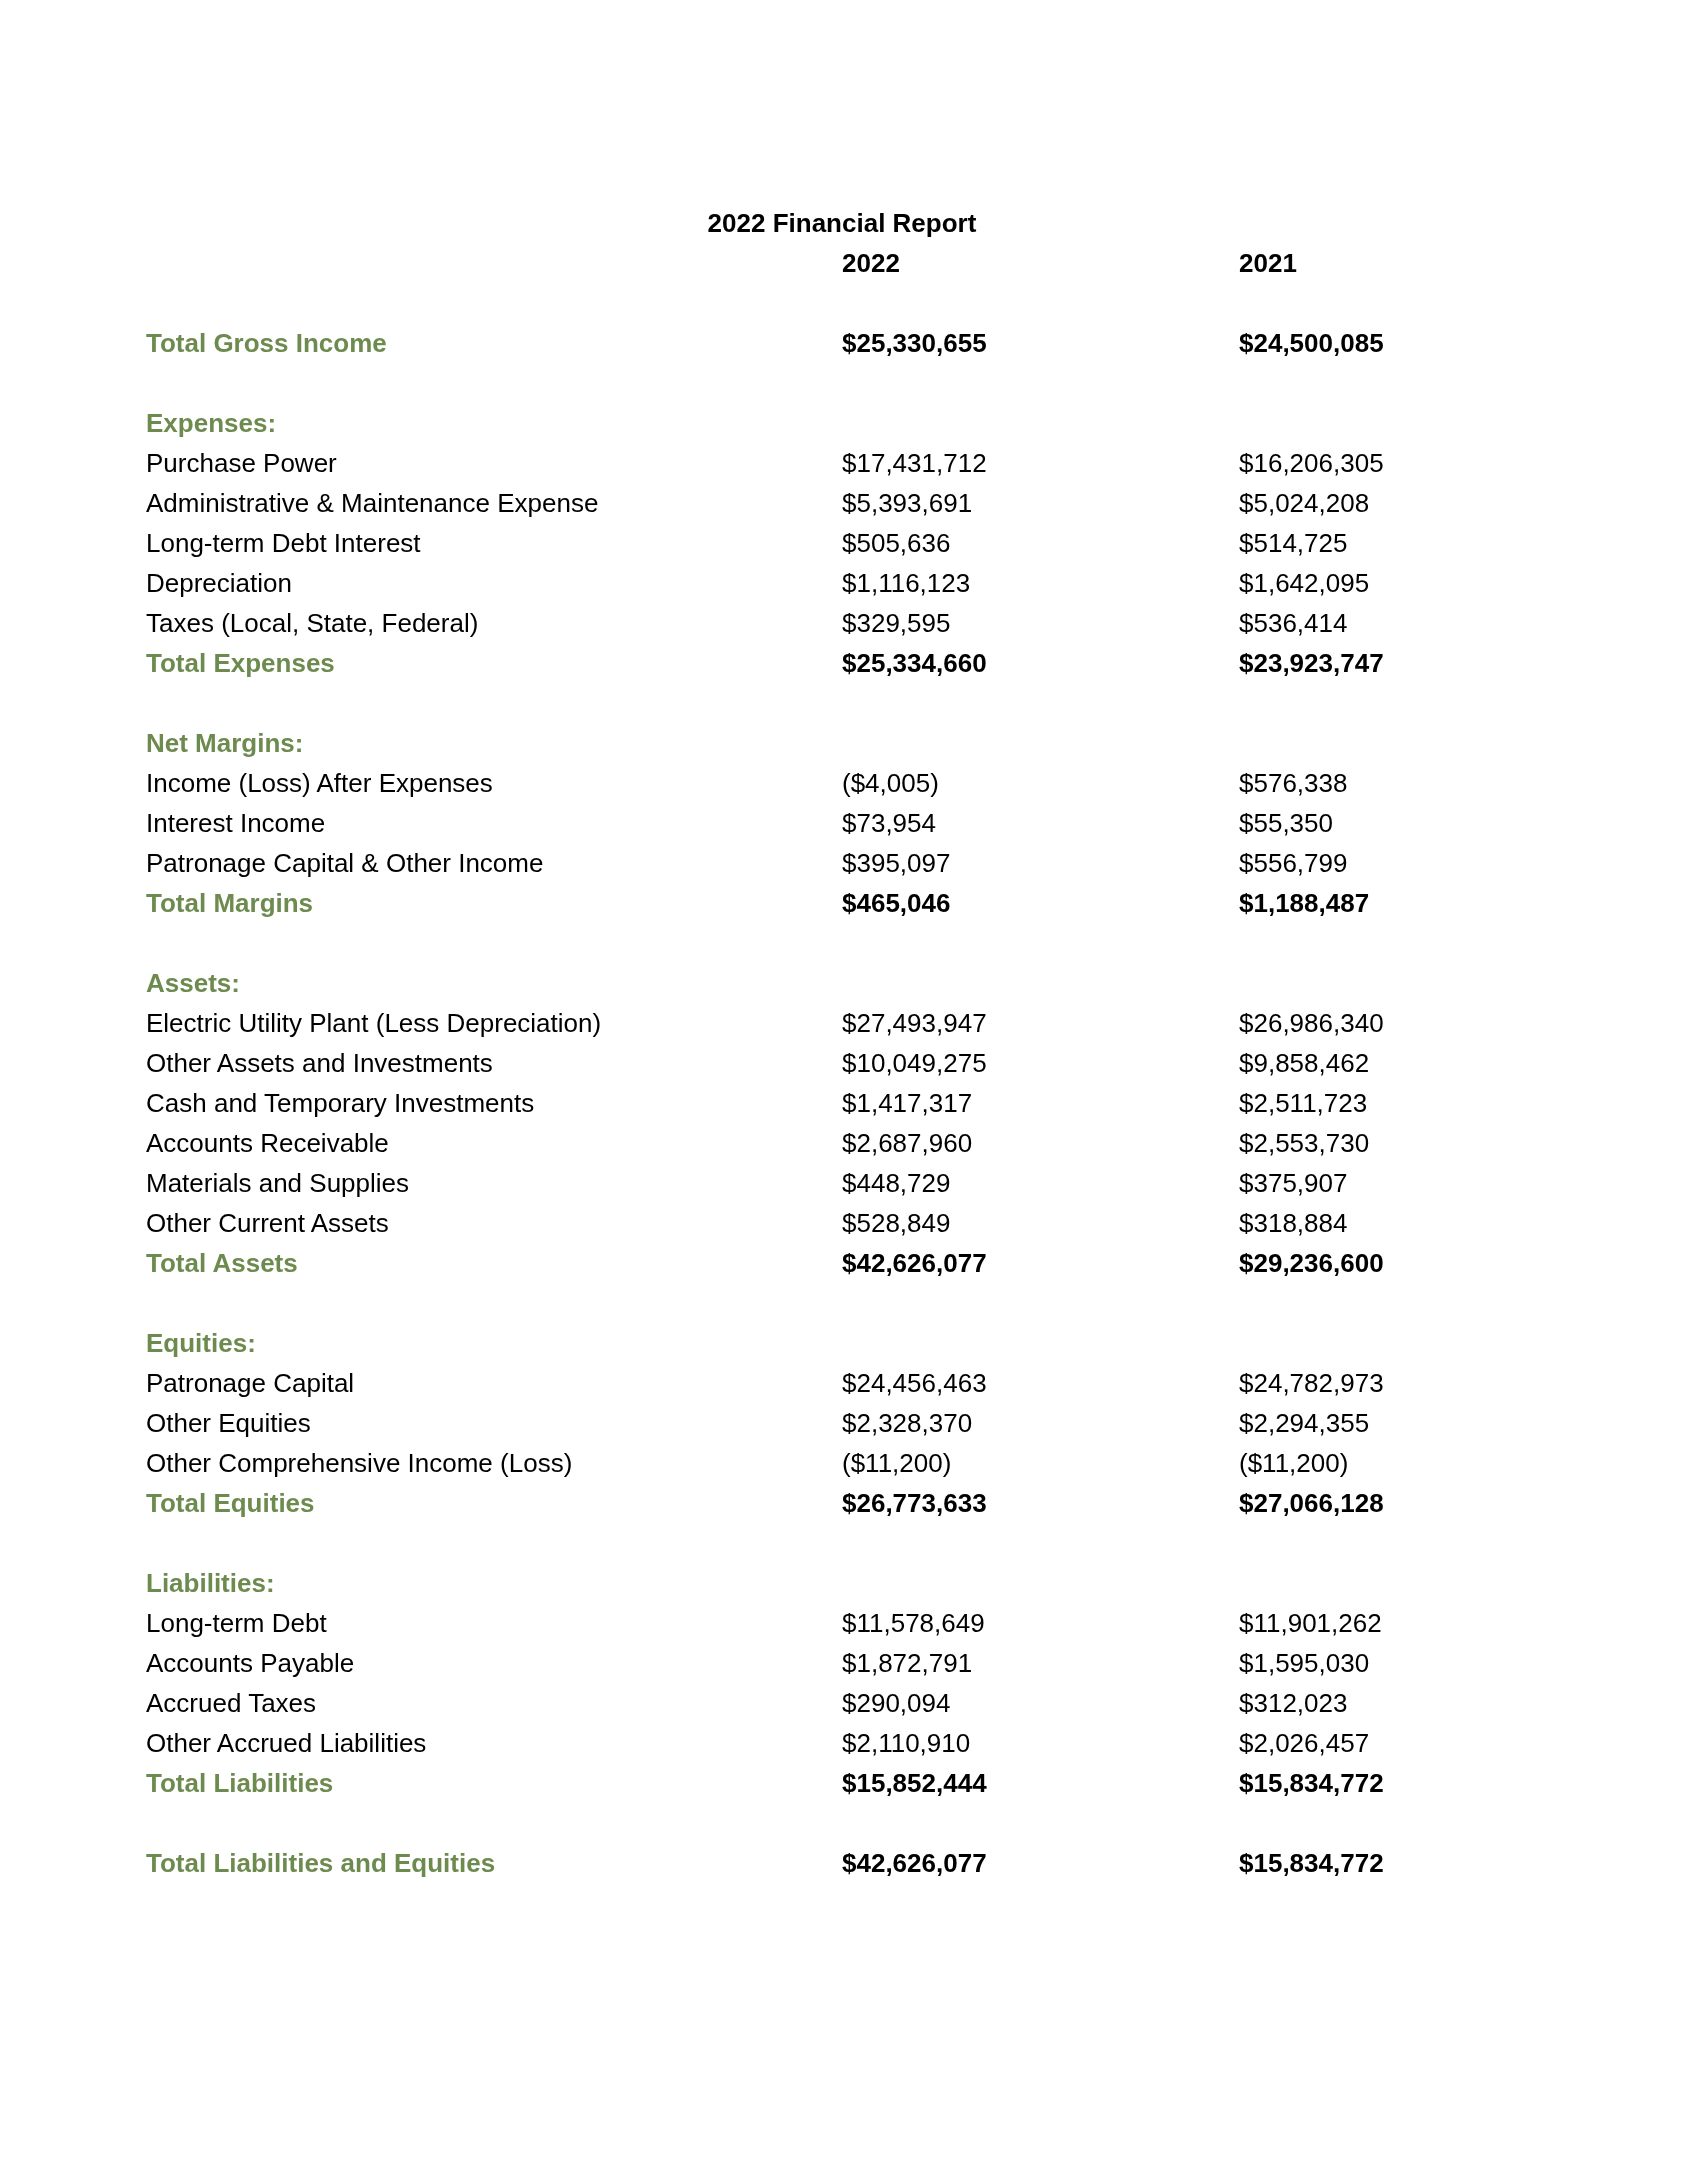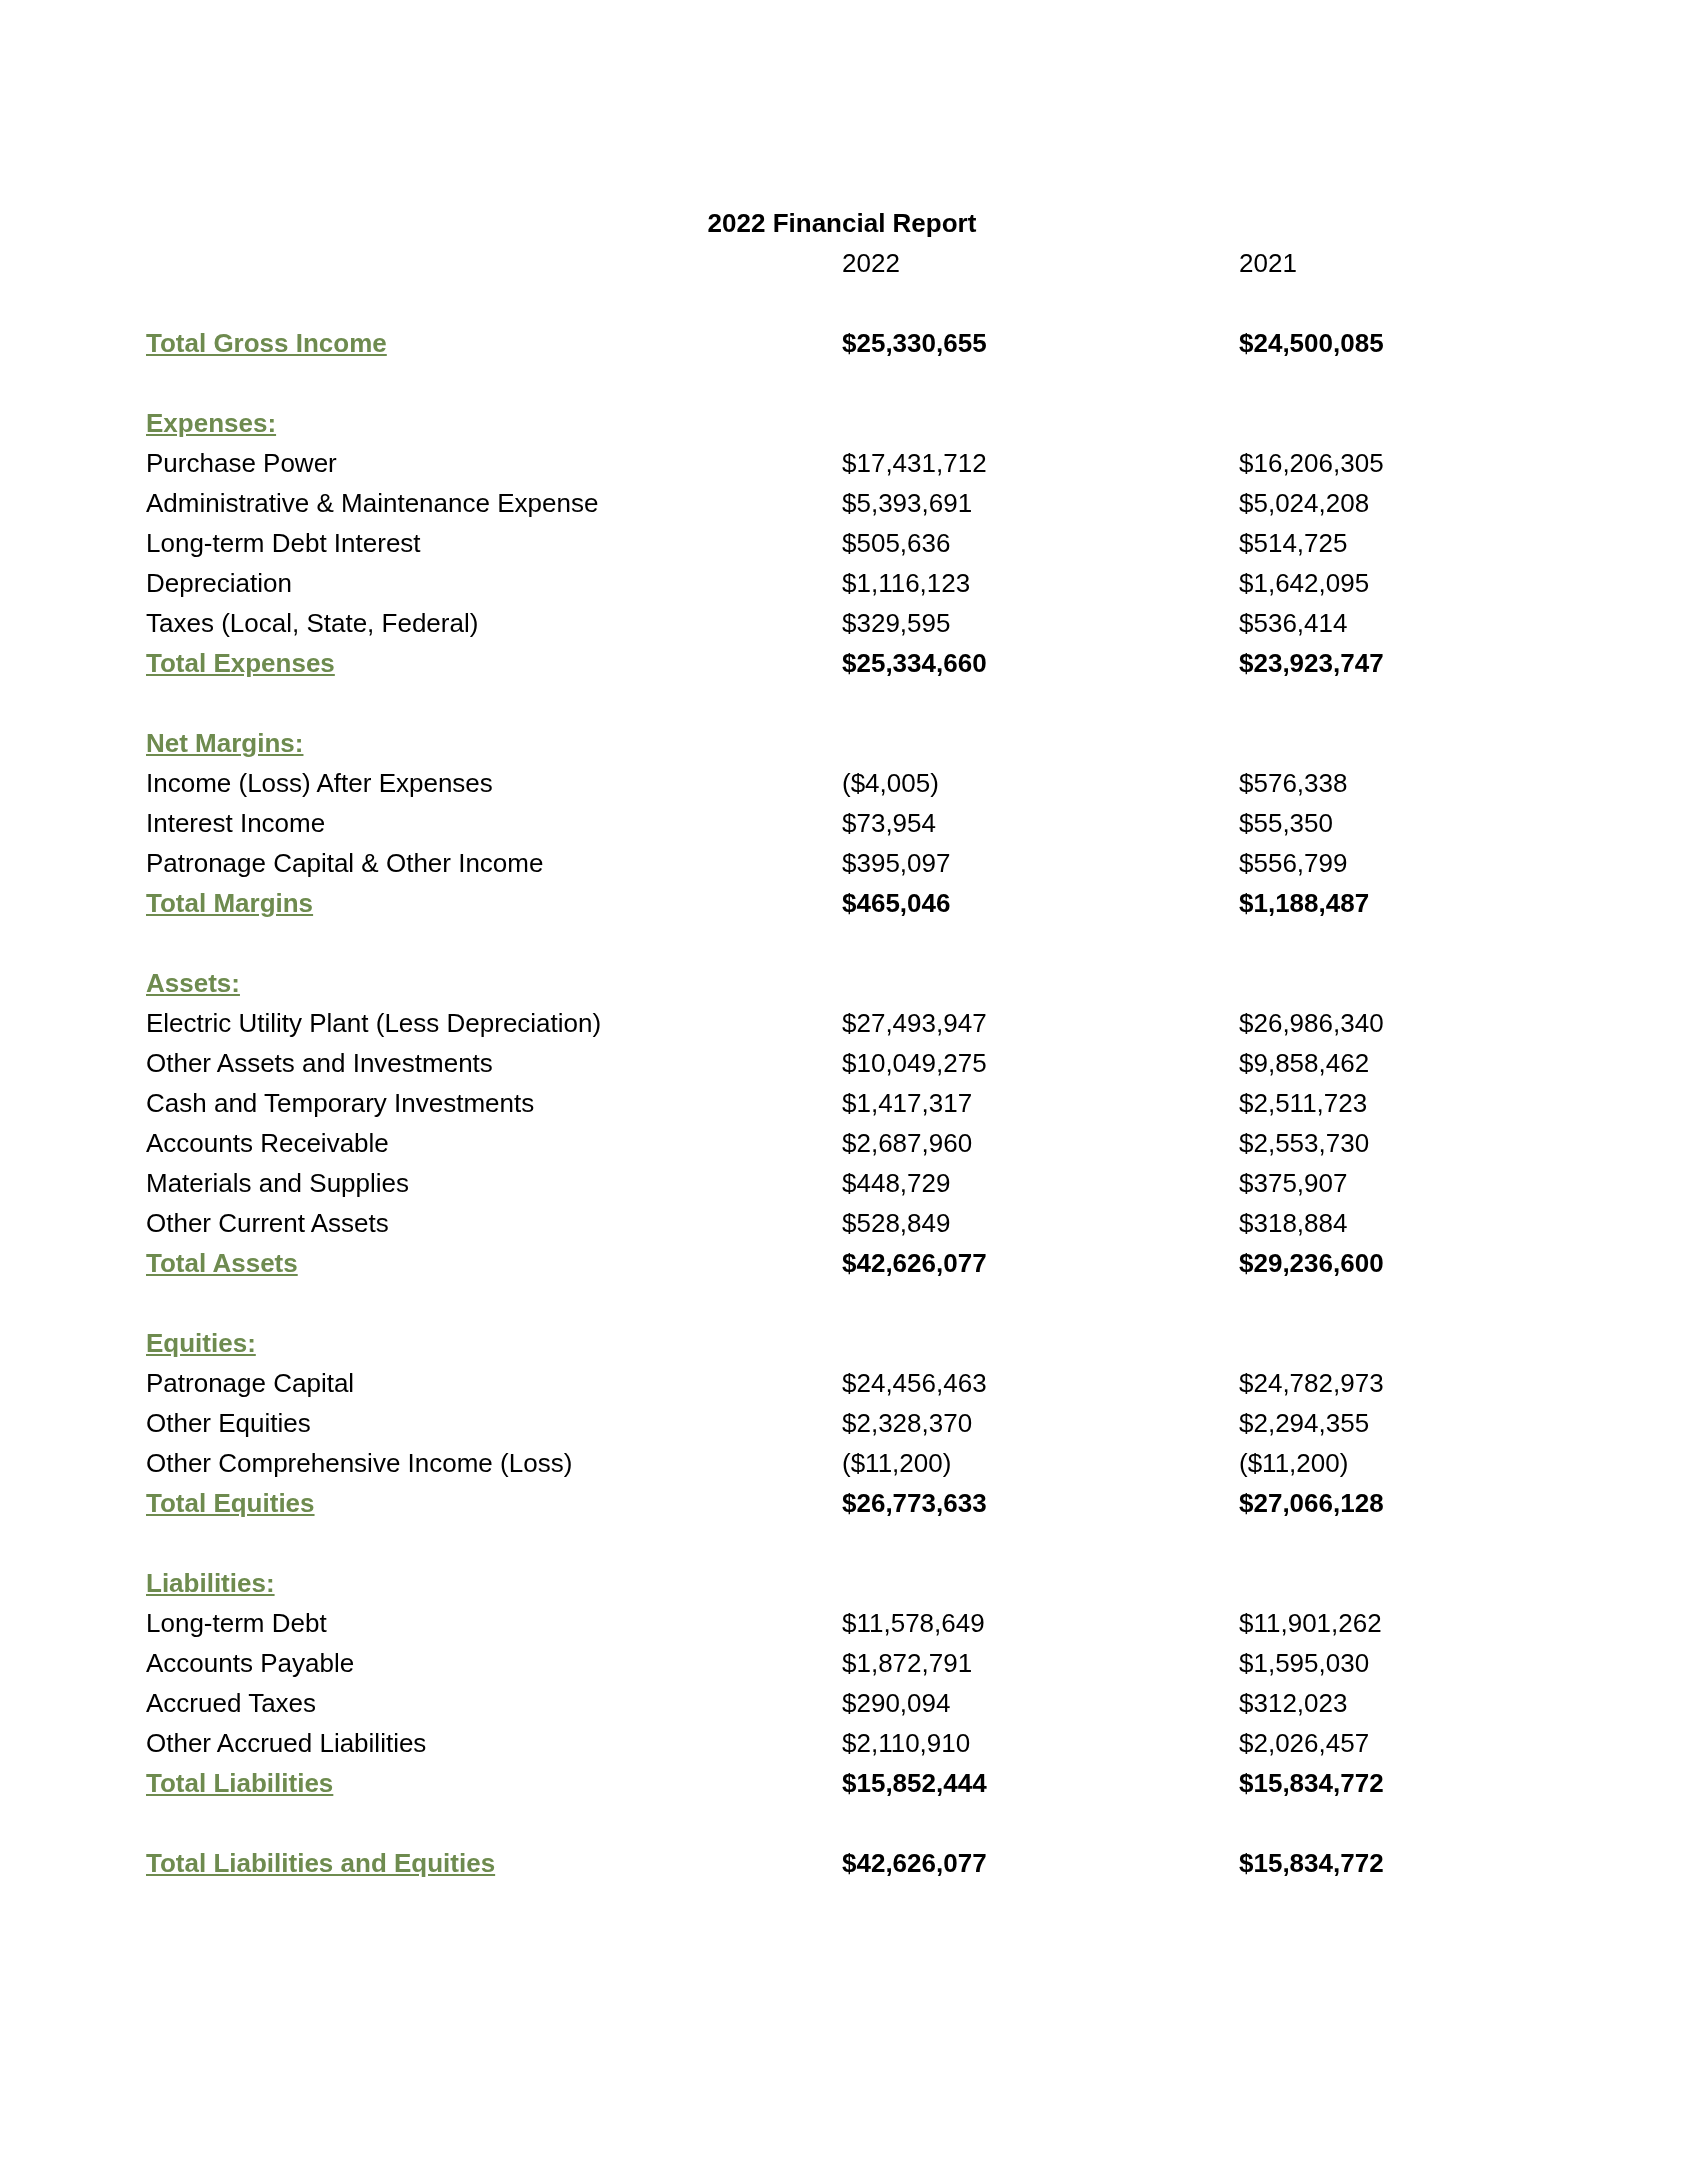--- a/index.html
+++ b/index.html
@@ -28,26 +28,25 @@
   }
   .title {
     text-align: center;
     font-weight: 700;
   }
   .row, .colheads { display: flex; }
   .label { width: 696px; flex: 0 0 696px; }
   .val   { display: inline-block; }
   .v1    { width: 397px; flex: 0 0 397px; }
   .v2    { flex: 1 1 auto; }
-  .bold  { font-weight: 400; }
+  .bold  { font-weight: 700; }
   .heading .label,
   .total .label {
     color: var(--accent);
     font-weight: 700;
-    text-decoration: underline;
   }
   .total .val { font-weight: 700; }
   .gap { height: 40px; }
 </style>
 </head>
 <body>
 
 <div class="page">
   <div class="content">
     <div class="line title">2022 Financial Report</div>

